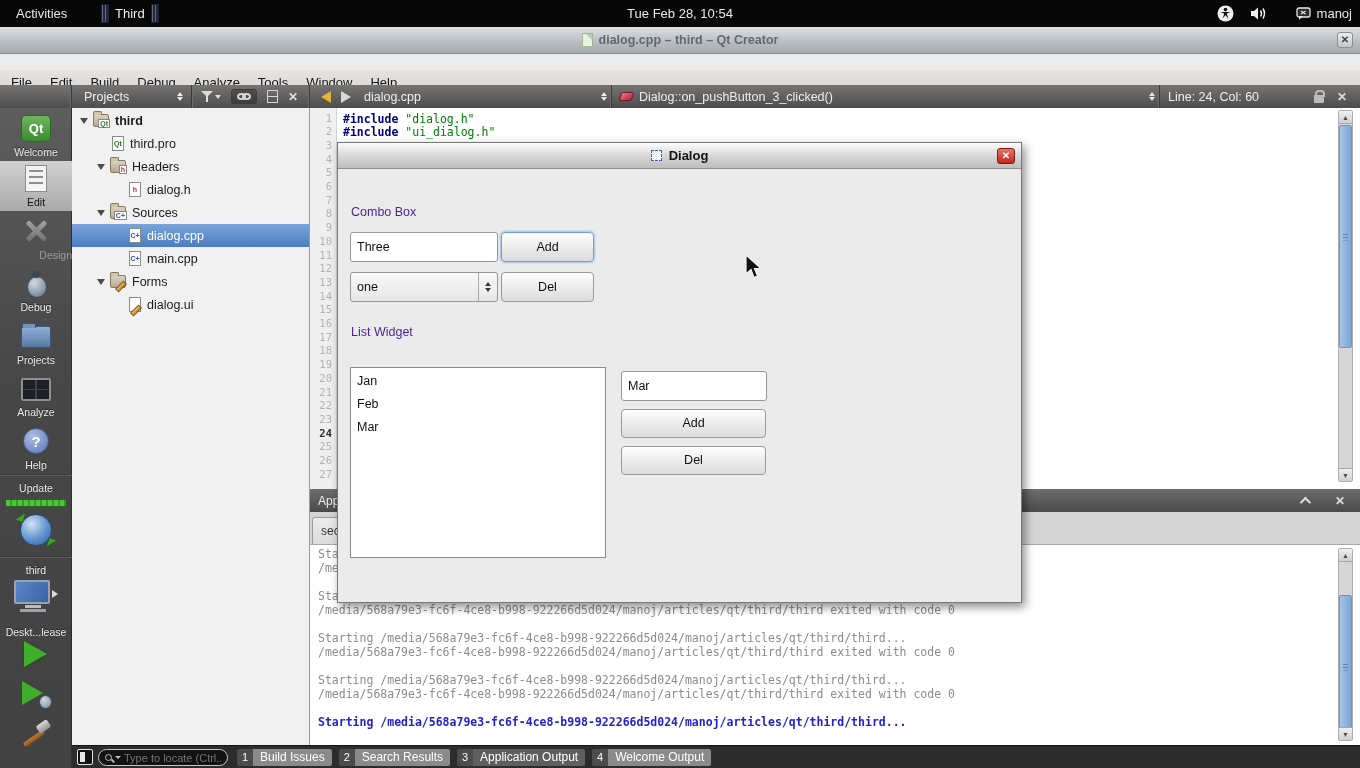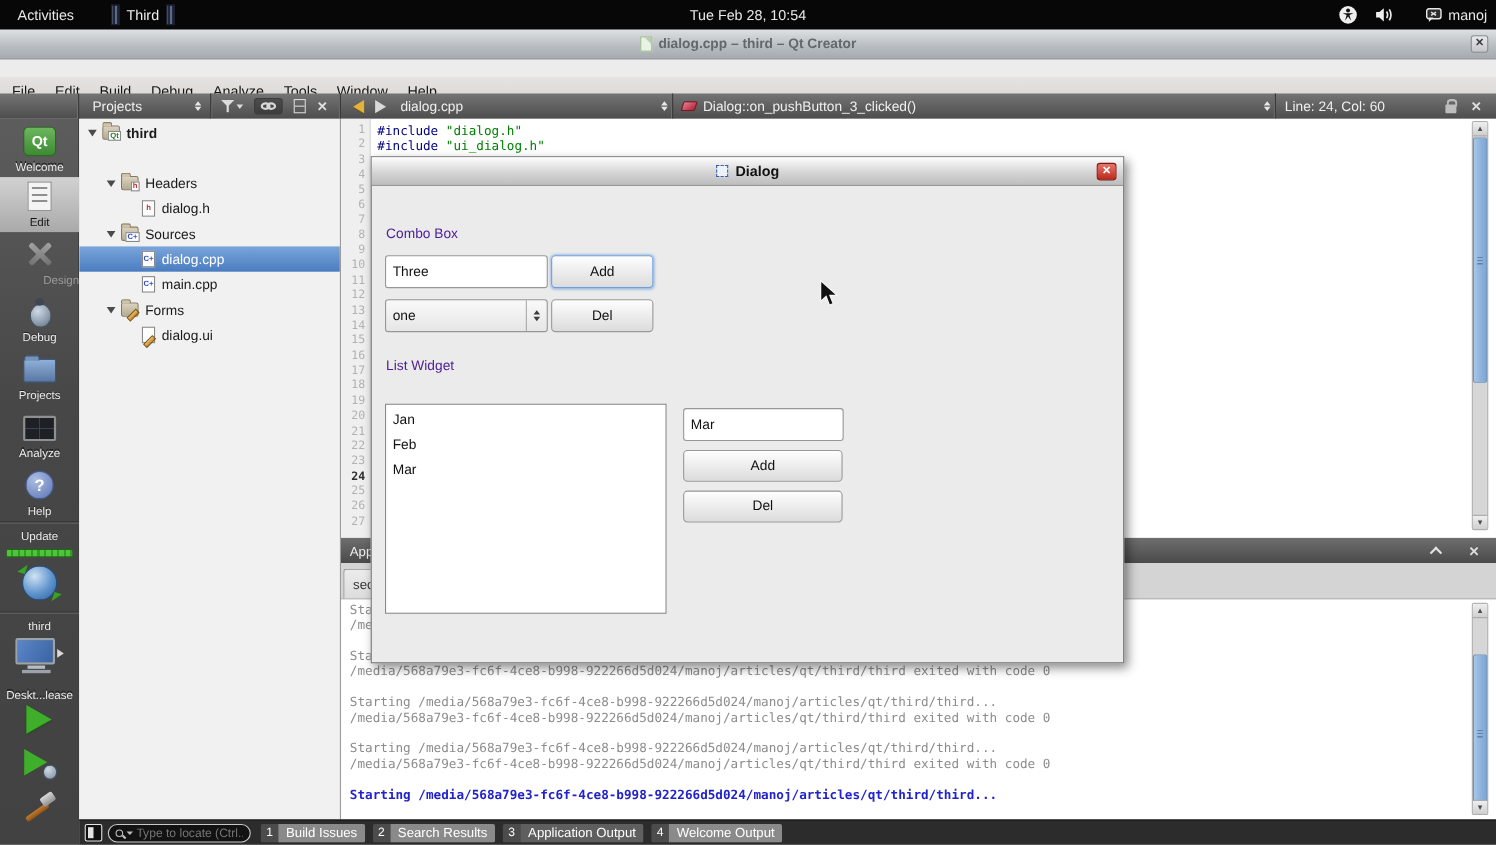--- a/index.html
+++ b/index.html
@@ -127,21 +127,21 @@
   .file .badge { left:0; right:0; top:3px; text-align:center; font-size:7px; line-height:7px; }
   .bg-qt { color:#2c7a22; } .bg-h { color:#c03030; } .bg-cpp { color:#3050c0; }
   .ti.pencil::after { content:""; position:absolute; right:-2px; bottom:-2px; width:10px; height:3px; background:linear-gradient(#f2c063,#c8882a); border:1px solid #7c5514; transform:rotate(-45deg); }
 
   
   #editor { position:absolute; left:310px; top:81px; width:1050px; height:381px; background:#fff; overflow:hidden; }
   #gutter { position:absolute; left:0; top:0; width:27px; height:100%; background:#efefef; border-right:1px solid #d6d6d6; }
   .gnum { position:absolute; right:4px; font-size:10.5px; color:#b2b2b2; font-family:"DejaVu Sans Mono", monospace; }
   .gnum.cur { color:#2e2e2e; font-weight:bold; }
   .cline { position:absolute; left:33px; font-size:11.5px; font-family:"DejaVu Sans Mono", monospace; white-space:pre; }
-  .c-kw { color:#000080; font-weight:normal;margin-top:21px; } .c-str { color:#008000; }
+  .c-kw { color:#000080; font-weight:bold;margin-top:21px; } .c-str { color:#008000; }
 
   
   .vsb { position:absolute; width:15px; background:#d6d6d6; border:1px solid #aeaeae; border-radius:2px; }
   .sb-btn { position:absolute; left:0; width:13px; height:13px; background:linear-gradient(#efefef,#cfcfcf); border-bottom:1px solid #a8a8a8; text-align:center; font-size:7px; color:#4d4d4d; line-height:13px; }
   .sb-btn.bot { bottom:0; border-bottom:none; border-top:1px solid #a8a8a8; }
   .sb-thumb { position:absolute; left:0; width:13px; background:linear-gradient(90deg,#a9c7e8,#8fb4de 50%,#7ea7d6); border:1px solid #6f94bf; border-radius:2px; }
   .sb-thumb::after { content:""; position:absolute; left:3px; right:3px; top:50%; height:7px; transform:translateY(-50%);
     background:repeating-linear-gradient(#5e82ad 0 1px, transparent 1px 3px); }
 
   
@@ -344,20 +344,26 @@
       </div>
     </div>
 
   <div id="projects-panel">
       <div class="trow" style="top: 1px; padding-left: 8px;">
         <span class="exp"></span>
         <span class="ti folder">
           <span class="badge bg-qt">Qt</span>
         </span>
         <span style="font-weight: bold;">third</span>
+      </div>
+      <div class="trow" style="top: 24px; padding-left: 38px;">
+        <span class="ti file">
+          <span class="badge bg-qt">Qt</span>
+        </span>
+        <span>third.pro</span>
       </div>
       <div class="trow" style="top: 47px; padding-left: 25px;">
         <span class="exp"></span>
         <span class="ti folder">
           <span class="badge bg-h">h</span>
         </span>
         <span>Headers</span>
       </div>
       <div class="trow" style="top: 70px; padding-left: 55px;">
         <span class="ti file">

